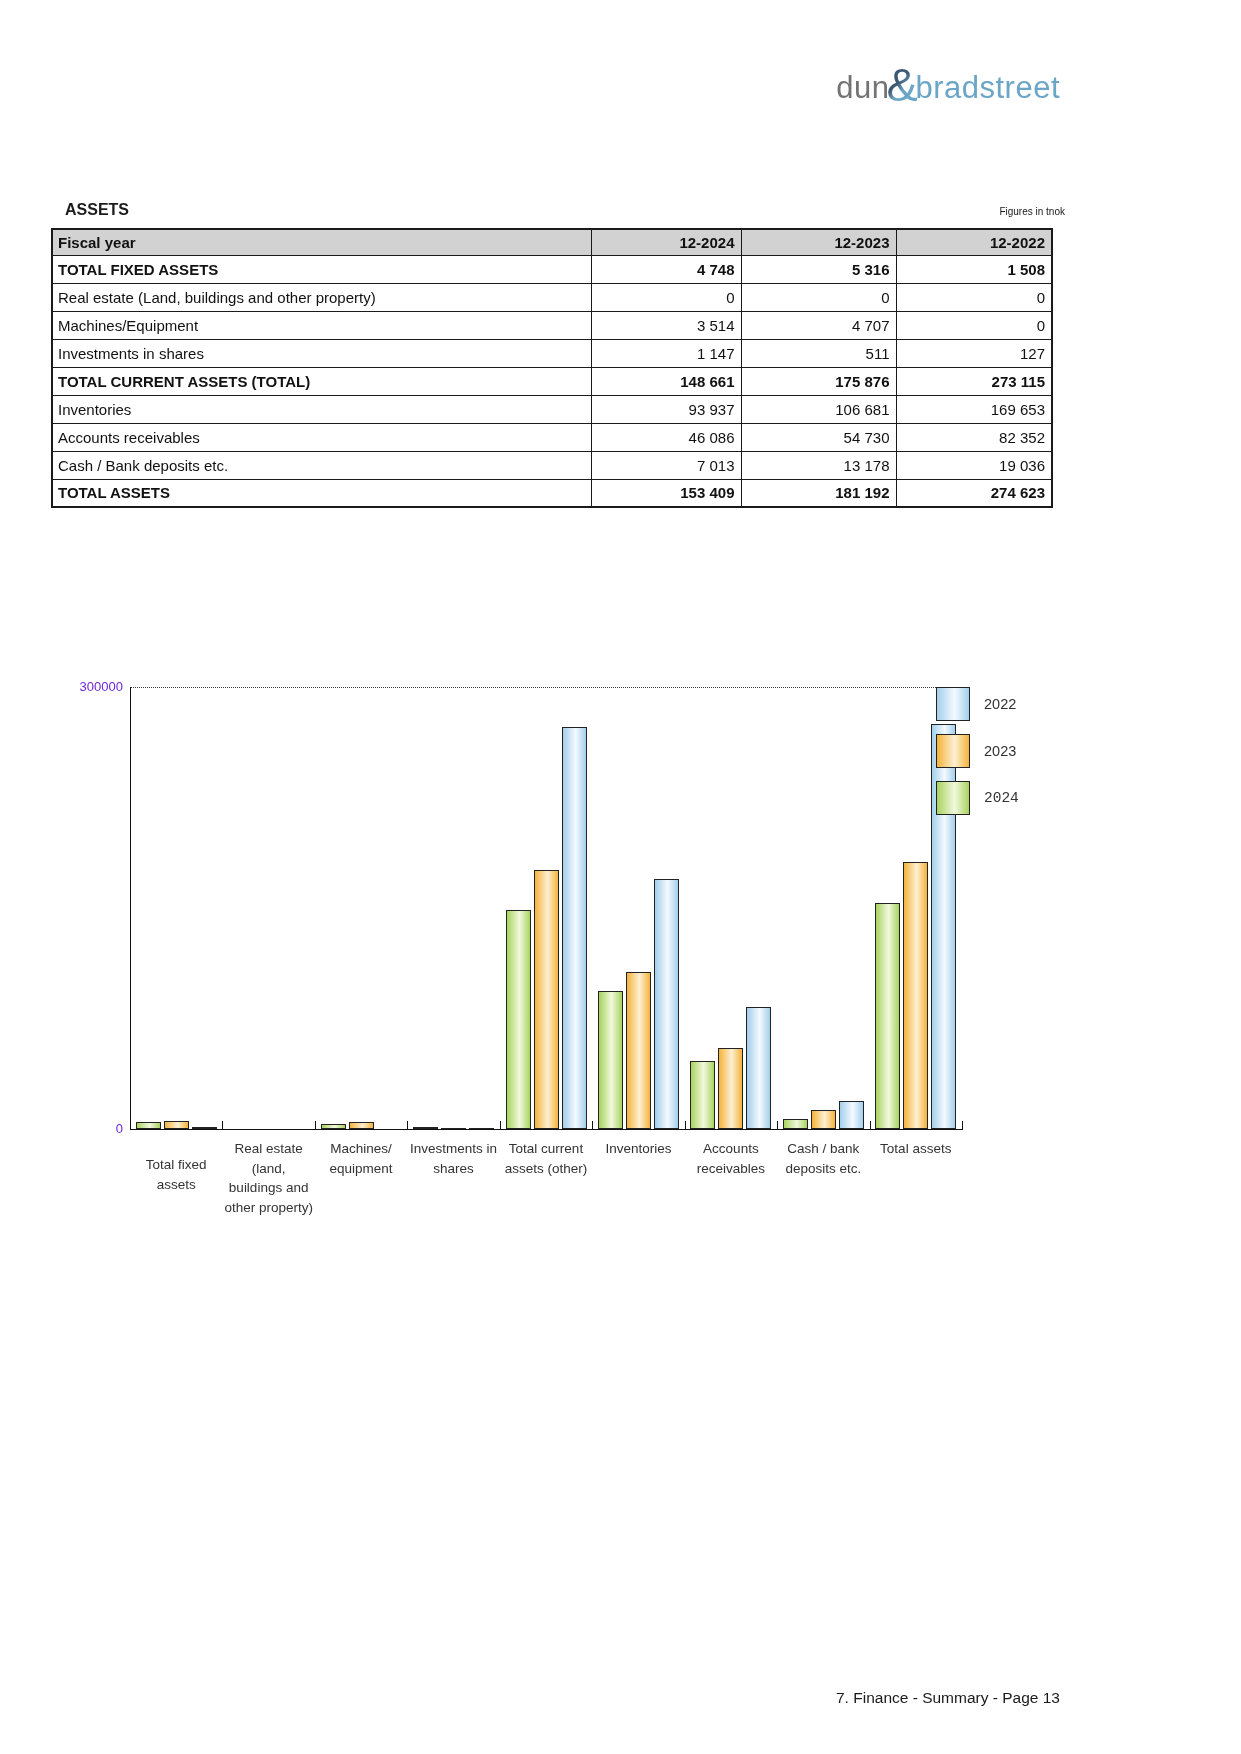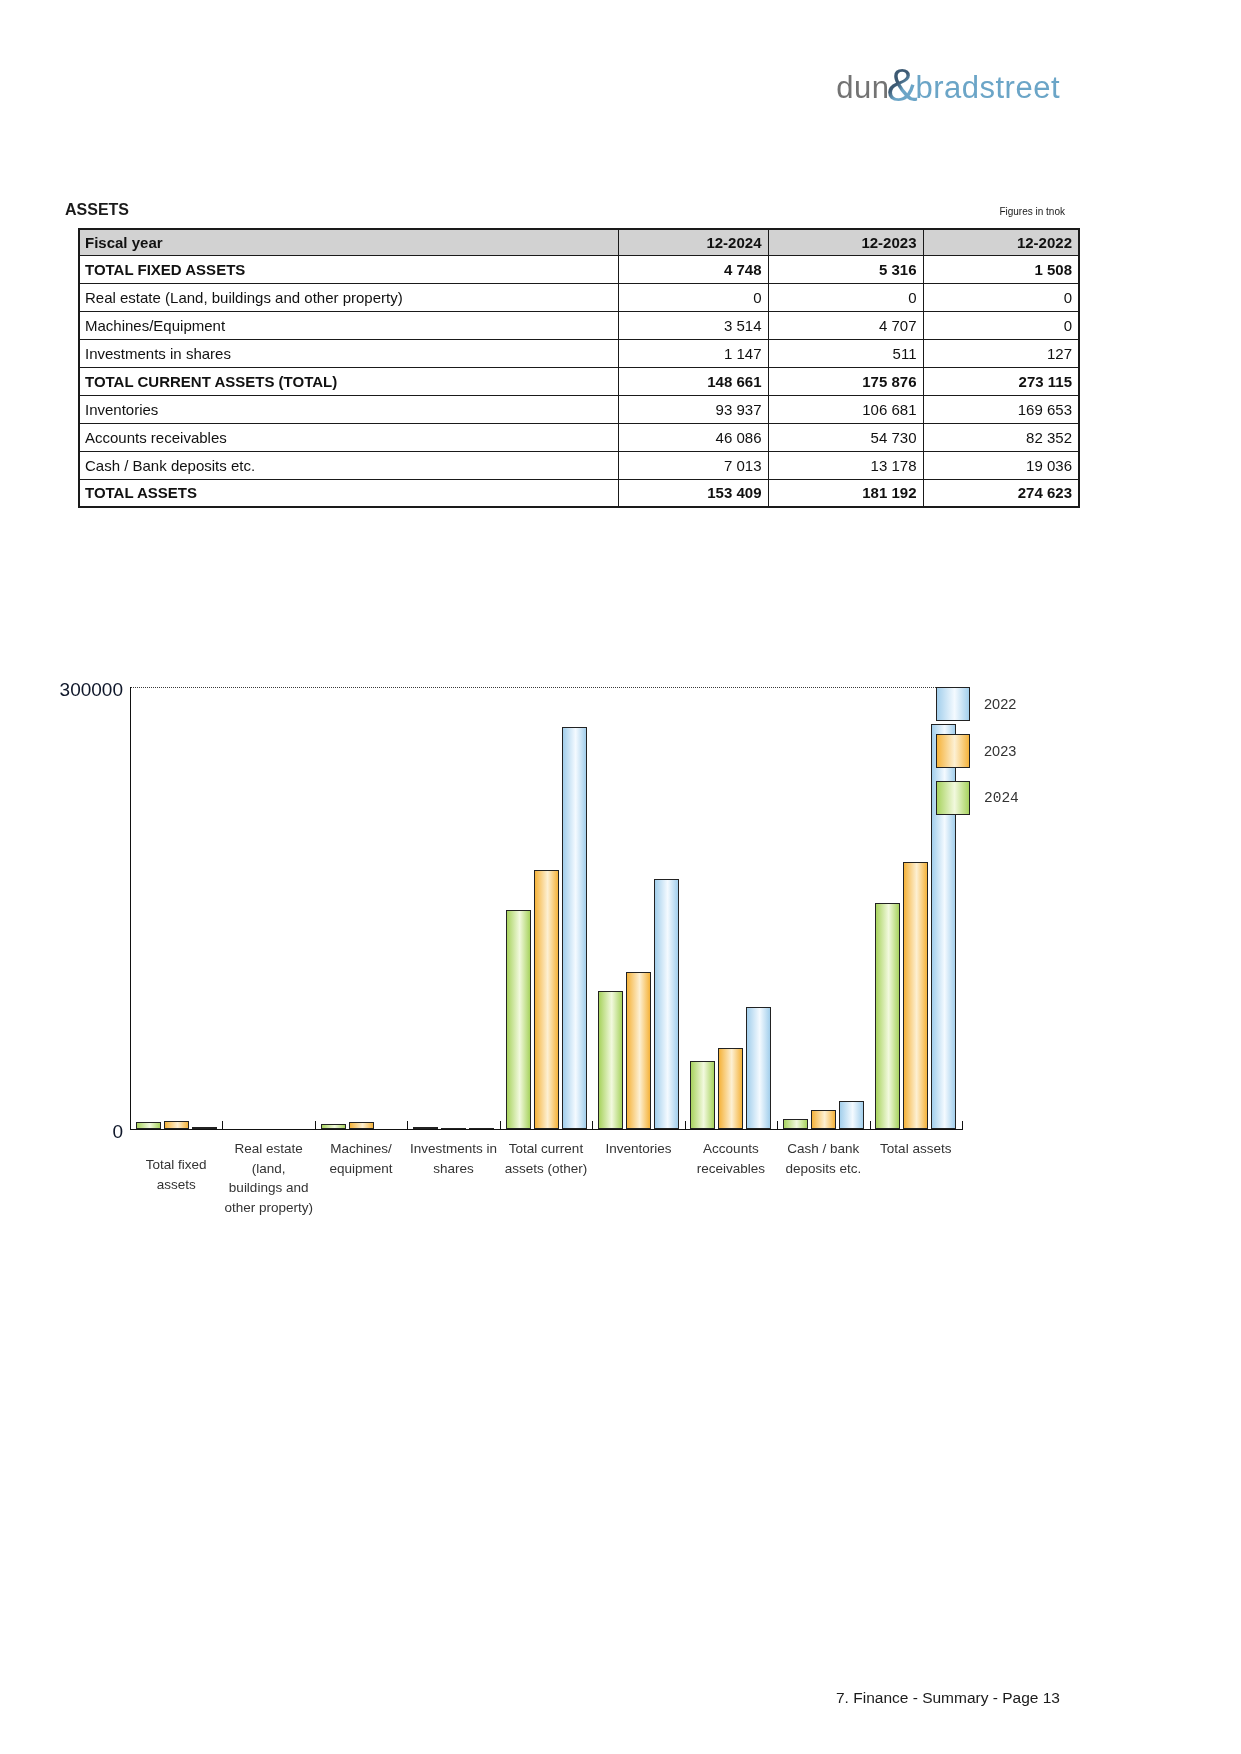--- a/index.html
+++ b/index.html
@@ -44,21 +44,21 @@
     display: flex;
     justify-content: space-between;
     align-items: baseline;
   }
   .heading-row .title { font-size: 16px; font-weight: bold; color: #1a1a1a; }
   .heading-row .units { font-size: 10px; color: #1a1a1a; }
 
   
   table.assets {
     position: absolute;
-    left: 78px;
+    left: 51px;
     top: 228px;
     width: 1000px;
     border-collapse: collapse;
     table-layout: fixed;
     font-size: 15px;
     color: #111;
   }
   table.assets th, table.assets td {
     border: 1px solid #1a1a1a;
     white-space: nowrap;
@@ -94,22 +94,22 @@
   }
   .x-axis {
     position: absolute;
     left: 130px; top: 1129px; width: 833px; height: 0;
     border-top: 1px solid #111;
   }
   .ytick-label {
     position: absolute;
     left: 40px; width: 83px;
     text-align: right;
-    font-size: 19px;
-    color: #0f172a;
+    font-size: 13px;
+    color: #6d28d9;
   }
   .ytick-top { top: 679px; }
   .ytick-zero { top: 1121px; }
   .bar {
     position: absolute;
     width: 25px;
     border: 1px solid #222;
   }
   .xtick {
     position: absolute;

